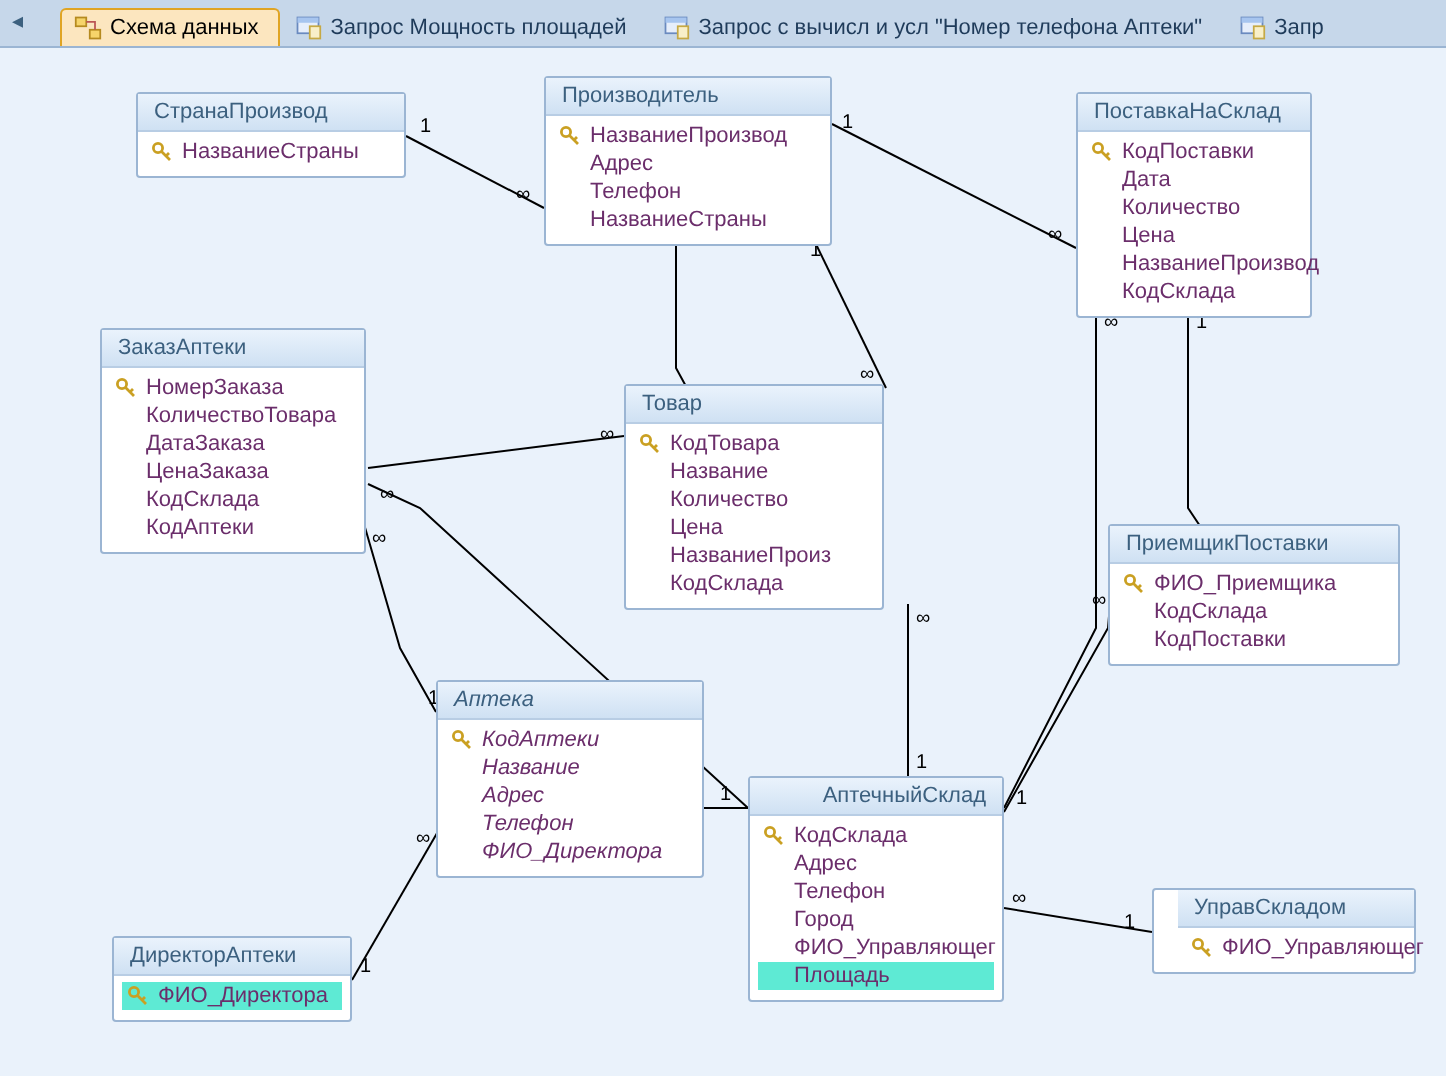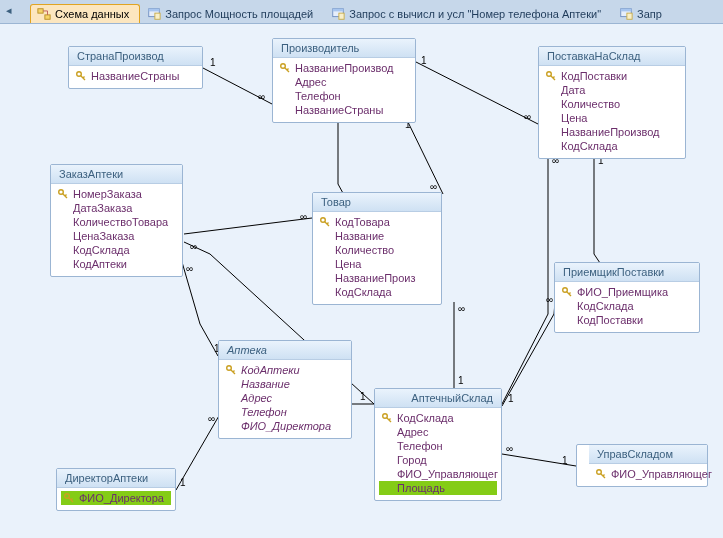--- a/index.html
+++ b/index.html
@@ -76,21 +76,21 @@
   }
   .tbl .rows { padding: 3px 4px 5px 4px; }
   .row {
     display: flex;
     align-items: center;
     gap: 4px;
     padding: 1px 4px 1px 2px;
     color: #6b2e6b;
   }
   .row.sel {
-    background: #84cc16;
+    background: #5eead4;
   }
   .key {
     width: 12px;
     height: 12px;
     display: inline-block;
     flex: 0 0 12px;
   }
   .key.blank { }
   svg.connectors {
     position: absolute;
@@ -242,21 +242,21 @@
           <span class="key blank"></span>
           <span>Телефон</span>
         </div>
       <div class="row">
           <span class="key blank"></span>
           <span>НазваниеСтраны</span>
         </div>
     </div>
   </div>
 
-  <div class="tbl" style="left:538px; top:22px; width:148px;">
+  <div class="tbl" style="left:538px; top:22px; width:118px;">
     <div class="hdr">ПоставкаНаСклад</div>
     <div class="rows">
       <div class="row">
           <span class="key"><svg viewBox="0 0 12 12">
               <circle cx="4" cy="4" r="2.3" fill="none" stroke="#caa022" stroke-width="1.4"></circle>
               <path d="M5.5 5.5 L10 10 M8 8 L9.5 6.5" stroke="#caa022" stroke-width="1.4"></path>
             </svg></span>
           <span>КодПоставки</span>
         </div>
       <div class="row">
@@ -287,25 +287,25 @@
     <div class="rows">
       <div class="row">
           <span class="key"><svg viewBox="0 0 12 12">
               <circle cx="4" cy="4" r="2.3" fill="none" stroke="#caa022" stroke-width="1.4"></circle>
               <path d="M5.5 5.5 L10 10 M8 8 L9.5 6.5" stroke="#caa022" stroke-width="1.4"></path>
             </svg></span>
           <span>НомерЗаказа</span>
         </div>
       <div class="row">
           <span class="key blank"></span>
+          <span>КоличествоТовара</span>
+        </div>
+      <div class="row">
+          <span class="key blank"></span>
           <span>ДатаЗаказа</span>
-        </div>
-      <div class="row">
-          <span class="key blank"></span>
-          <span>КоличествоТовара</span>
         </div>
       <div class="row">
           <span class="key blank"></span>
           <span>ЦенаЗаказа</span>
         </div>
       <div class="row">
           <span class="key blank"></span>
           <span>КодСклада</span>
         </div>
       <div class="row">

